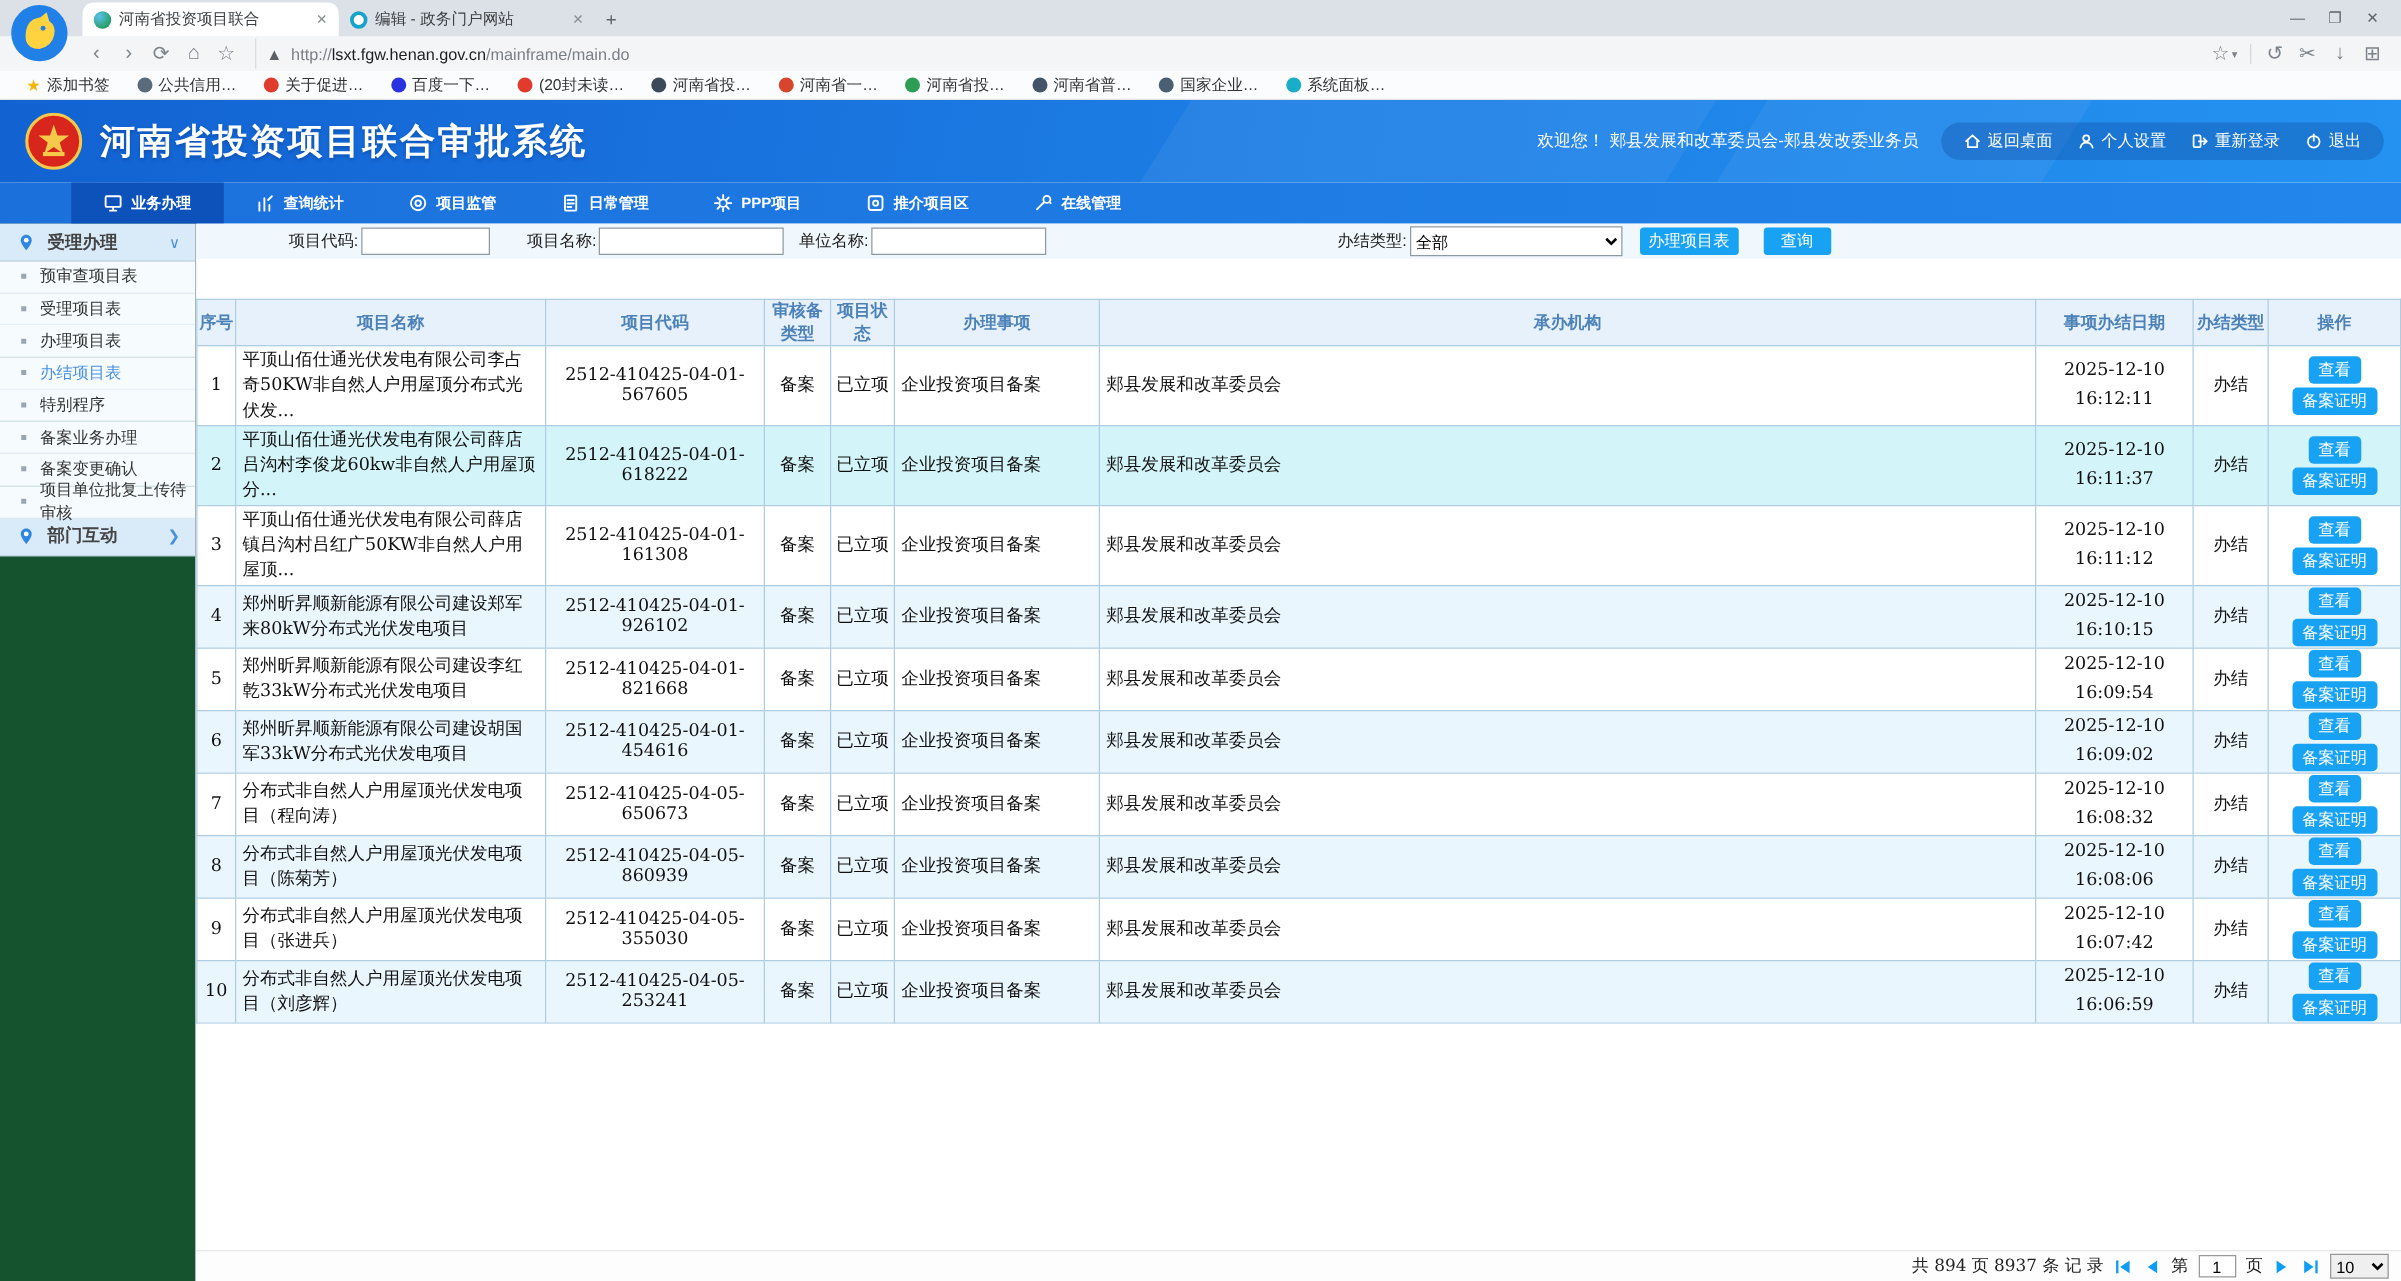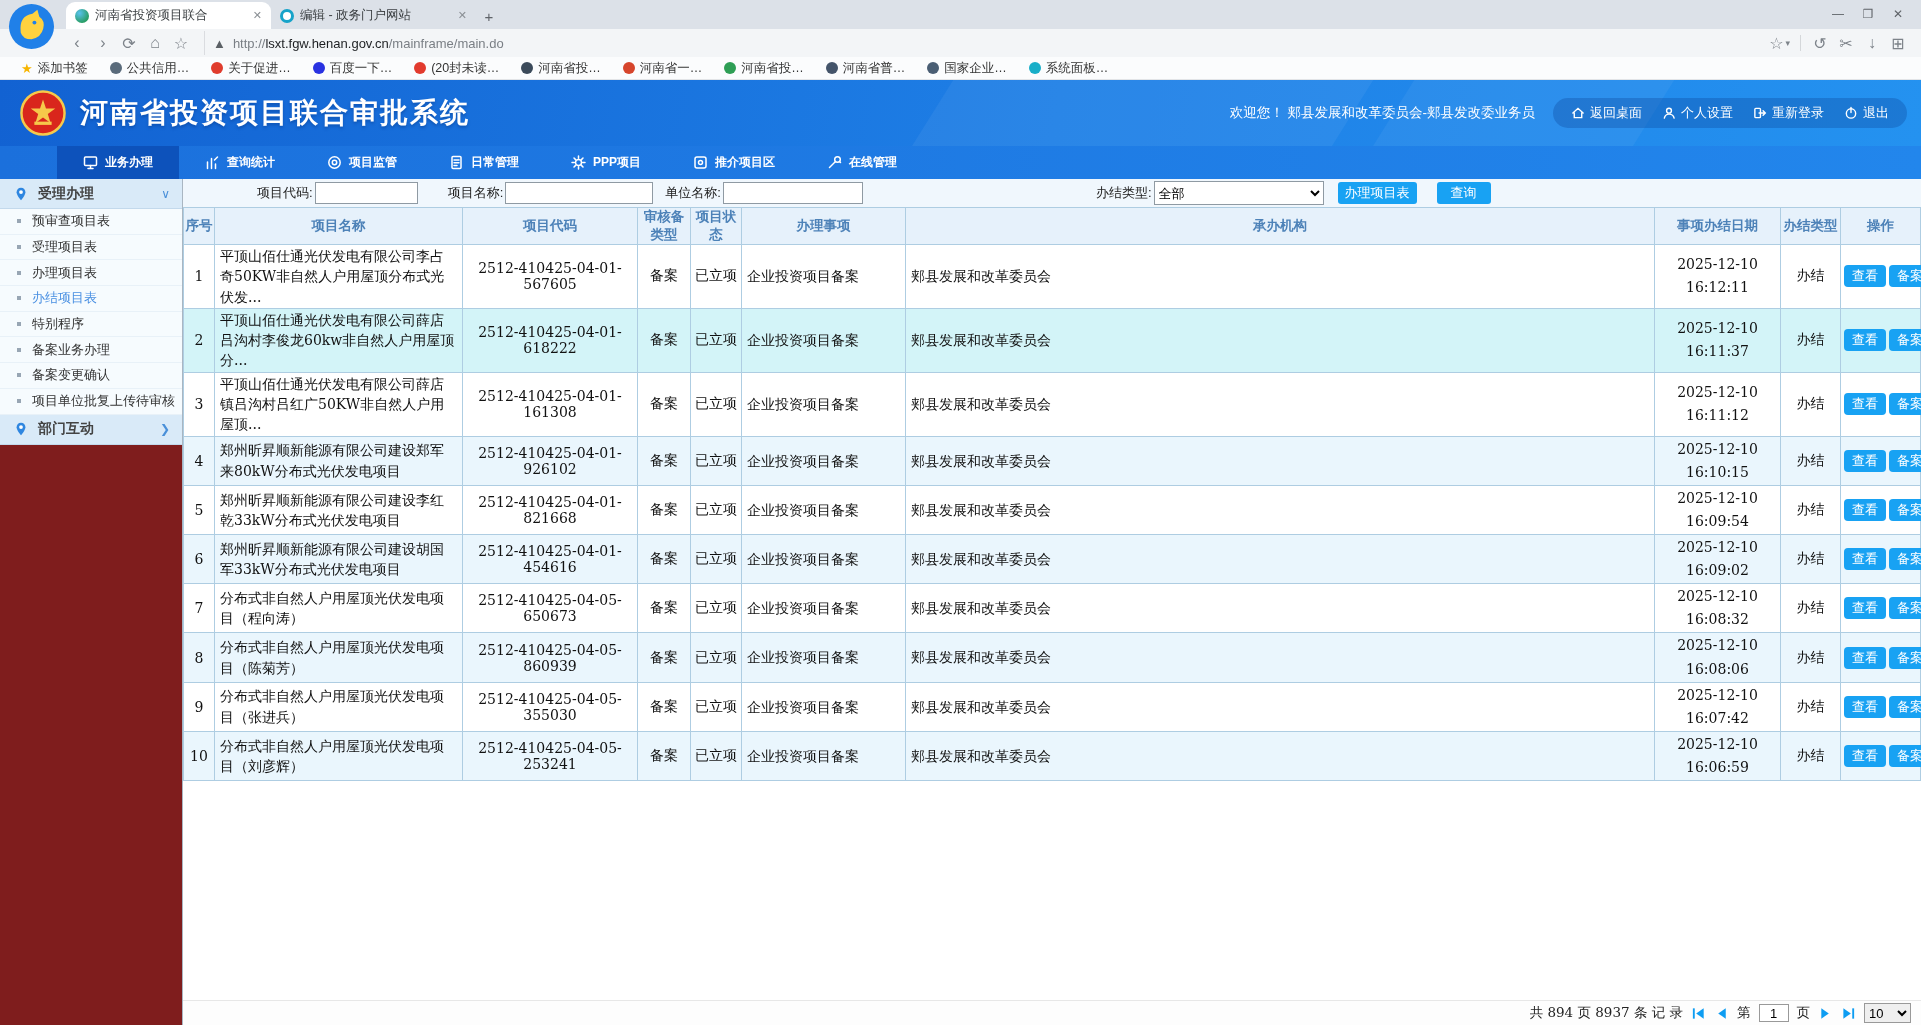--- a/index.html
+++ b/index.html
@@ -46,21 +46,21 @@
   .header-actions { display:flex; align-items:center; gap:20px; background:rgba(8,56,140,.28); border-radius:16px; padding:6px 18px; margin-right:14px; }
   .h-action { display:flex; align-items:center; gap:5px; color:#fff; font-size:13px; cursor:default; }
 
   
   .navbar { height:33px; background:linear-gradient(90deg,#1b70dc,#2286ec); display:flex; padding-left:57px; }
   .nav-item { display:flex; align-items:center; gap:7px; padding:0 26px; color:#fff; font-size:12px; font-weight:bold; }
   .nav-item.active { background:#0d52bb; }
 
   
   .pagebody { display:flex; height:846px; }
-  .sidebar { width:183px; flex:none; background:#7f1d1d; border-right:1px solid #a9b6c2; }
+  .sidebar { width:157px; flex:none; background:#14532d; border-right:1px solid #a9b6c2; }
   .side-group { height:30px; background:#d9eaf8; border-bottom:1px solid #c3d9ec; display:flex; align-items:center; padding:0 12px 0 14px; font-size:14px; font-weight:bold; color:#444; }
   .side-group .grp-label { flex:1; margin-left:10px; }
   .grp-chevron { color:#4a90d9; font-size:12px; font-weight:normal; }
   .side-item { height:25.7px; display:flex; align-items:center; padding-left:17px; font-size:13px; color:#333; border-bottom:1px solid #e8f1f8; background:#f6fbfe; }
   .side-item .bullet { width:4px; height:4px; background:#98a6b4; margin-right:11px; flex:none; }
   .side-item.active { color:#4a90e2; }
 
   .main { flex:1; display:flex; flex-direction:column; background:#fff; min-width:0; }
 
   
@@ -68,28 +68,28 @@
   .filterbar label { margin-right:2px; }
   .f-input { border:1px solid #8f9aa3; background:#fff; height:22px; padding:0 4px; font-size:13px; }
   .in-code { width:103px; margin-right:30px; }
   .in-name { width:148px; margin-right:12px; }
   .in-unit { width:140px; margin-right:233px; }
   .f-select { width:170px; height:24px; border:1px solid #8f9aa3; background:#fff; font-size:13px; margin-right:14px; }
   .btn-blue { background:#18a2f3; color:#fff; border:none; border-radius:3px; font-size:13px; height:22px; padding:0 7px; }
   .btn-query { margin-left:20px; padding:0 14px; }
 
   
-  table.grid { width:100%; border-collapse:collapse; table-layout:fixed; font-family:"DejaVu Serif", serif; }
+  table.grid { width:100%; border-collapse:collapse; table-layout:fixed; font-family:"DejaVu Serif", serif;margin-top:32px; }
   .grid th { height:25px; background:#e6f1fb; color:#4d82b8; font-size:13.5px; font-weight:bold; border:1px solid #aecde2; font-family:"Liberation Sans", sans-serif; }
   .grid td { height:47px; border:1px solid #aecde2; font-size:14px; color:#111; text-align:center; padding:1px 3px; }
   .grid td.cl { text-align:left; padding:1px 5px; line-height:1.45; }
   .grid tr.alt td { background:#eaf6fd; }
   .grid tr.hl td { background:#d3f4f8; }
   .dt-line { display:block; line-height:1.65; }
-  .op-cell { display:flex; align-items:center; gap:3px; }
+  .op-cell { display:flex; flex-direction:column; align-items:center; gap:3px; }
   .btn-op { background:#18a2f3; color:#fff; border:none; border-radius:4px; font-size:13px; padding:2px 8px; white-space:nowrap; font-family:"Liberation Sans", sans-serif; }
 
   .filler { flex:1; background:#fff; }
 
   
   .pagebar { height:25px; flex:none; border-top:1px solid #e7e7e7; background:#fdfdfd; display:flex; align-items:center; justify-content:flex-end; padding-right:10px; gap:8px; font-size:13.5px; color:#222; font-family:"DejaVu Serif", serif; }
   .pg-ic { width:15px; height:15px; display:flex; }
   .pg-input { width:30px; height:18px; border:1px solid #999; text-align:center; font-size:13px; }
   .pg-size { width:47px; height:20px; border:1px solid #999; font-size:13px; font-family:"Liberation Sans", sans-serif; }
 </style>

